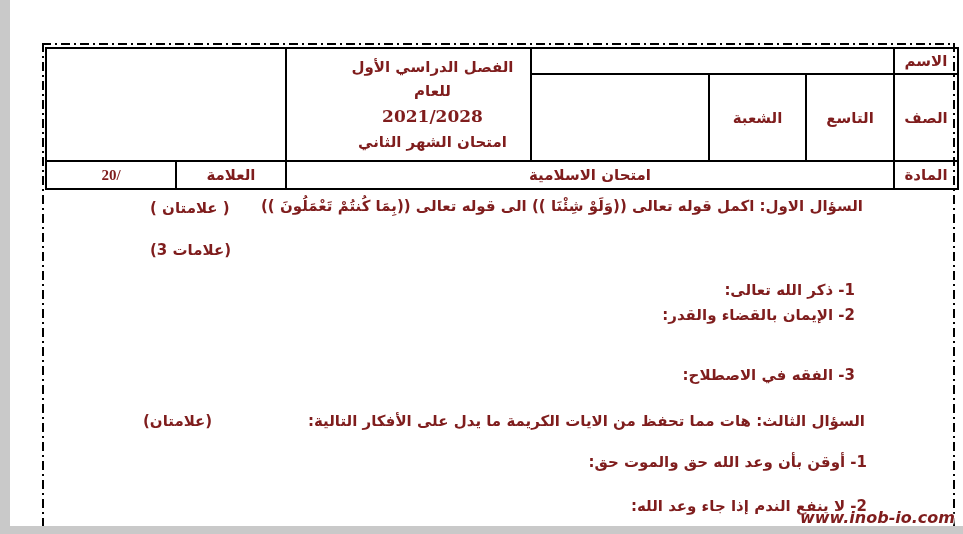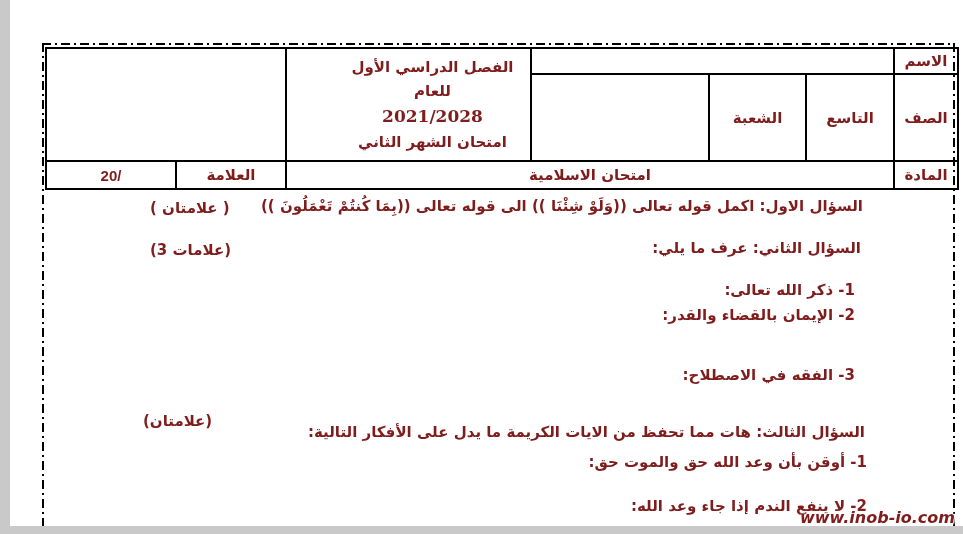--- a/index.html
+++ b/index.html
@@ -38,21 +38,21 @@
   table.hdr td {
     border: 2px solid #000;
     font-weight: bold;
     font-size: 15px;
     text-align: center;
     vertical-align: middle;
     overflow: hidden;
   }
   td.cell-title { line-height: 1.6; padding-left: 48px; }
   .title-year { font-size: 17px; font-family: "DejaVu Serif", serif; }
-  td.cell-mark-total { text-align: left; font-size: 16px; font-family: Liberation Sans, sans-serif; }
+  td.cell-mark-total { text-align: left; font-size: 16px; font-family: Liberation Serif, serif; }
   
   .bline {
     position: absolute;
     direction: rtl;
     white-space: nowrap;
     font-weight: bold;
     font-size: 15px;
     line-height: 22px;
   }
   .marks {
@@ -117,26 +117,25 @@
       <td colspan="4">امتحان الاسلامية</td>
       <td>العلامة</td>
       <td class="cell-mark-total">/20</td>
     </tr>
   </tbody>
     </table>
 
   <div class="bline" style="top:195px; right:100px;">السؤال الاول: اكمل قوله تعالى ((وَلَوْ شِئْنَا )) الى قوله تعالى ((بِمَا كُنتُمْ تَعْمَلُونَ ))</div>
   <div class="marks" style="left:150px; top:197px;">( علامتان )</div>
 
-  <div class="bline" style="top:237px; right:102px;">السؤال الثاني: عرف ما يلي:</div>
   <div class="marks ltr" style="left:150px; top:239px;">(3 علامات)</div>
   <div class="bline" style="top:279px; right:108px;">1- ذكر الله تعالى:</div>
   <div class="bline" style="top:304px; right:108px;">2- الإيمان بالقضاء والقدر:</div>
   <div class="bline" style="top:364px; right:108px;">3- الفقه في الاصطلاح:</div>
 
-  <div class="bline" style="top:421px; right:98px;">السؤال الثالث: هات مما تحفظ من الايات الكريمة ما يدل على الأفكار التالية:</div>
+  <div class="bline" style="top:410px; right:98px;">السؤال الثالث: هات مما تحفظ من الايات الكريمة ما يدل على الأفكار التالية:</div>
   <div class="marks" style="left:143px; top:410px;">(علامتان)</div>
   <div class="bline" style="top:451px; right:96px;">1- أوقن بأن وعد الله حق والموت حق:</div>
   <div class="bline" style="top:495px; right:96px;">2- لا ينفع الندم إذا جاء وعد الله:</div>
 
   <div class="watermark">www.inob-io.com</div>
 
 </div>
 
 </body></html>

